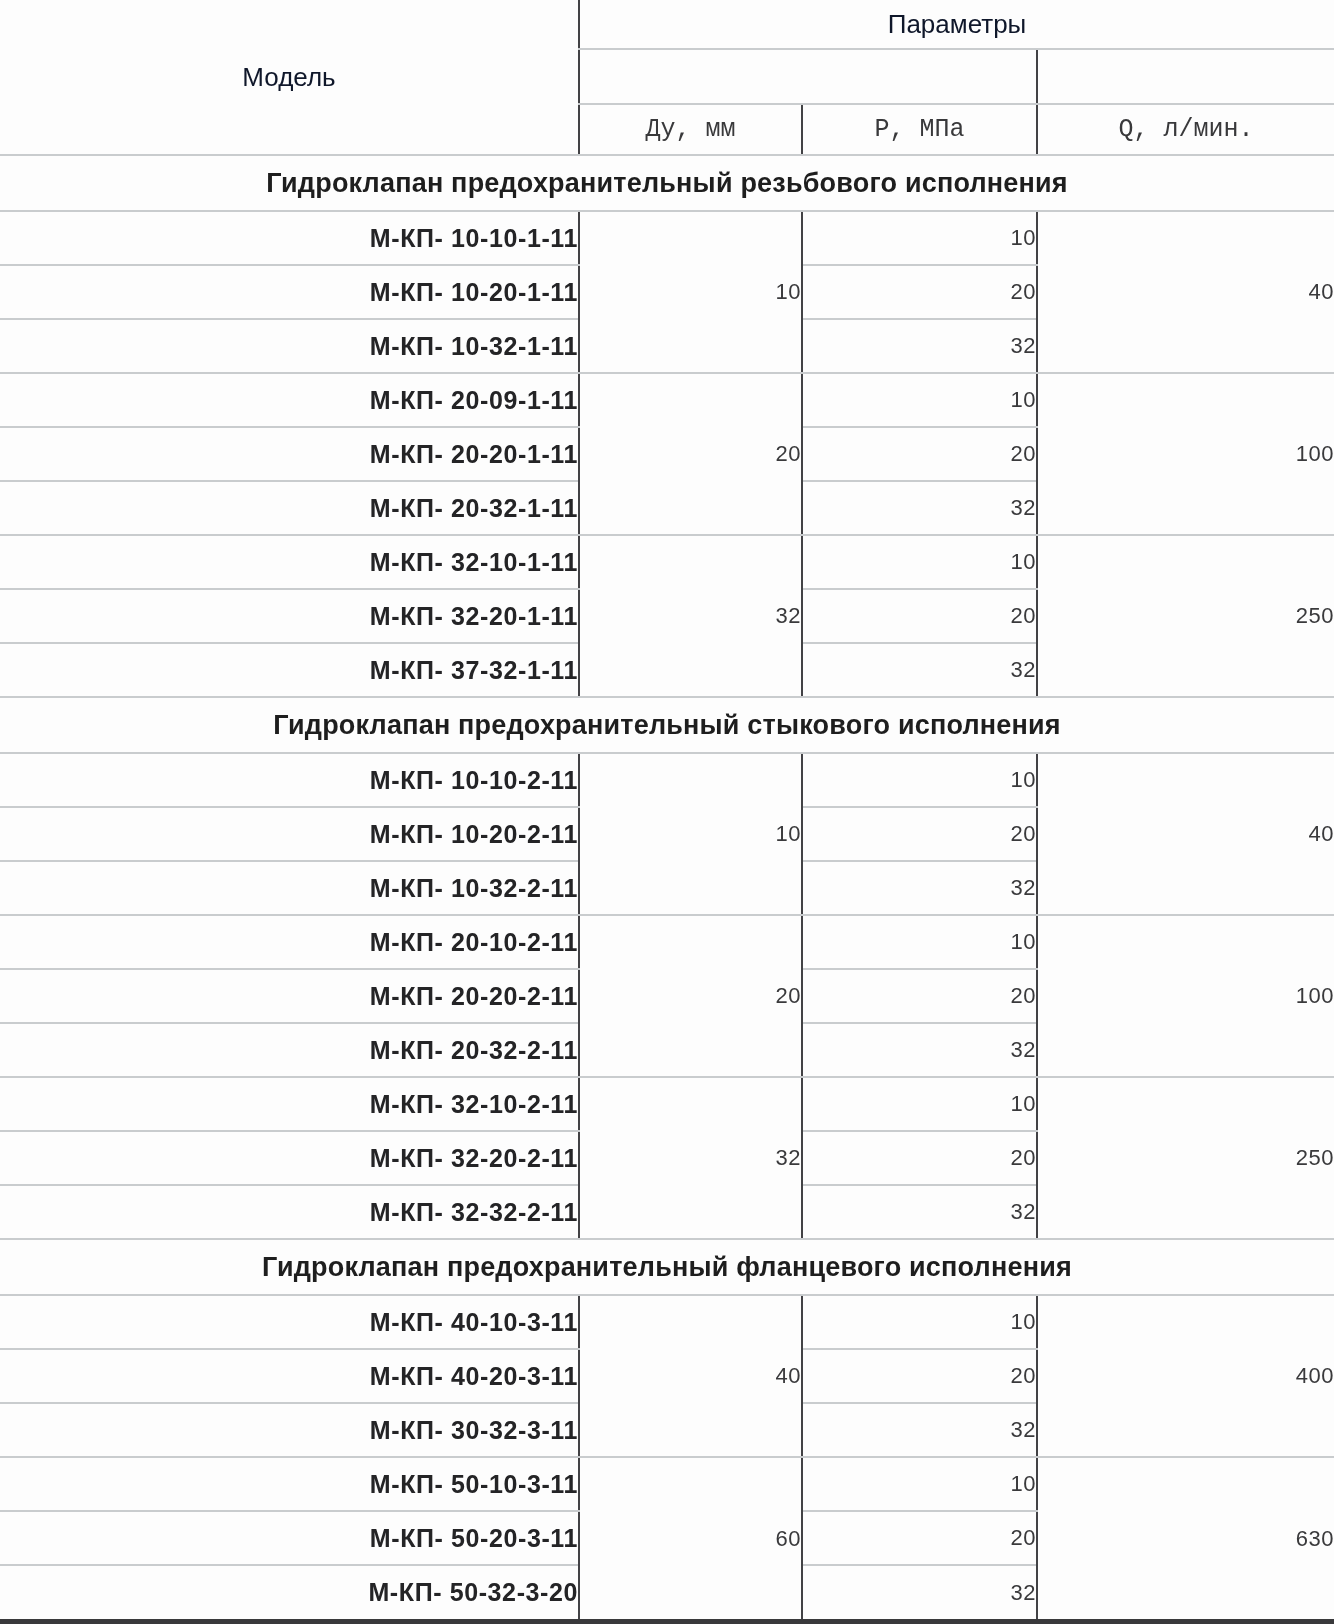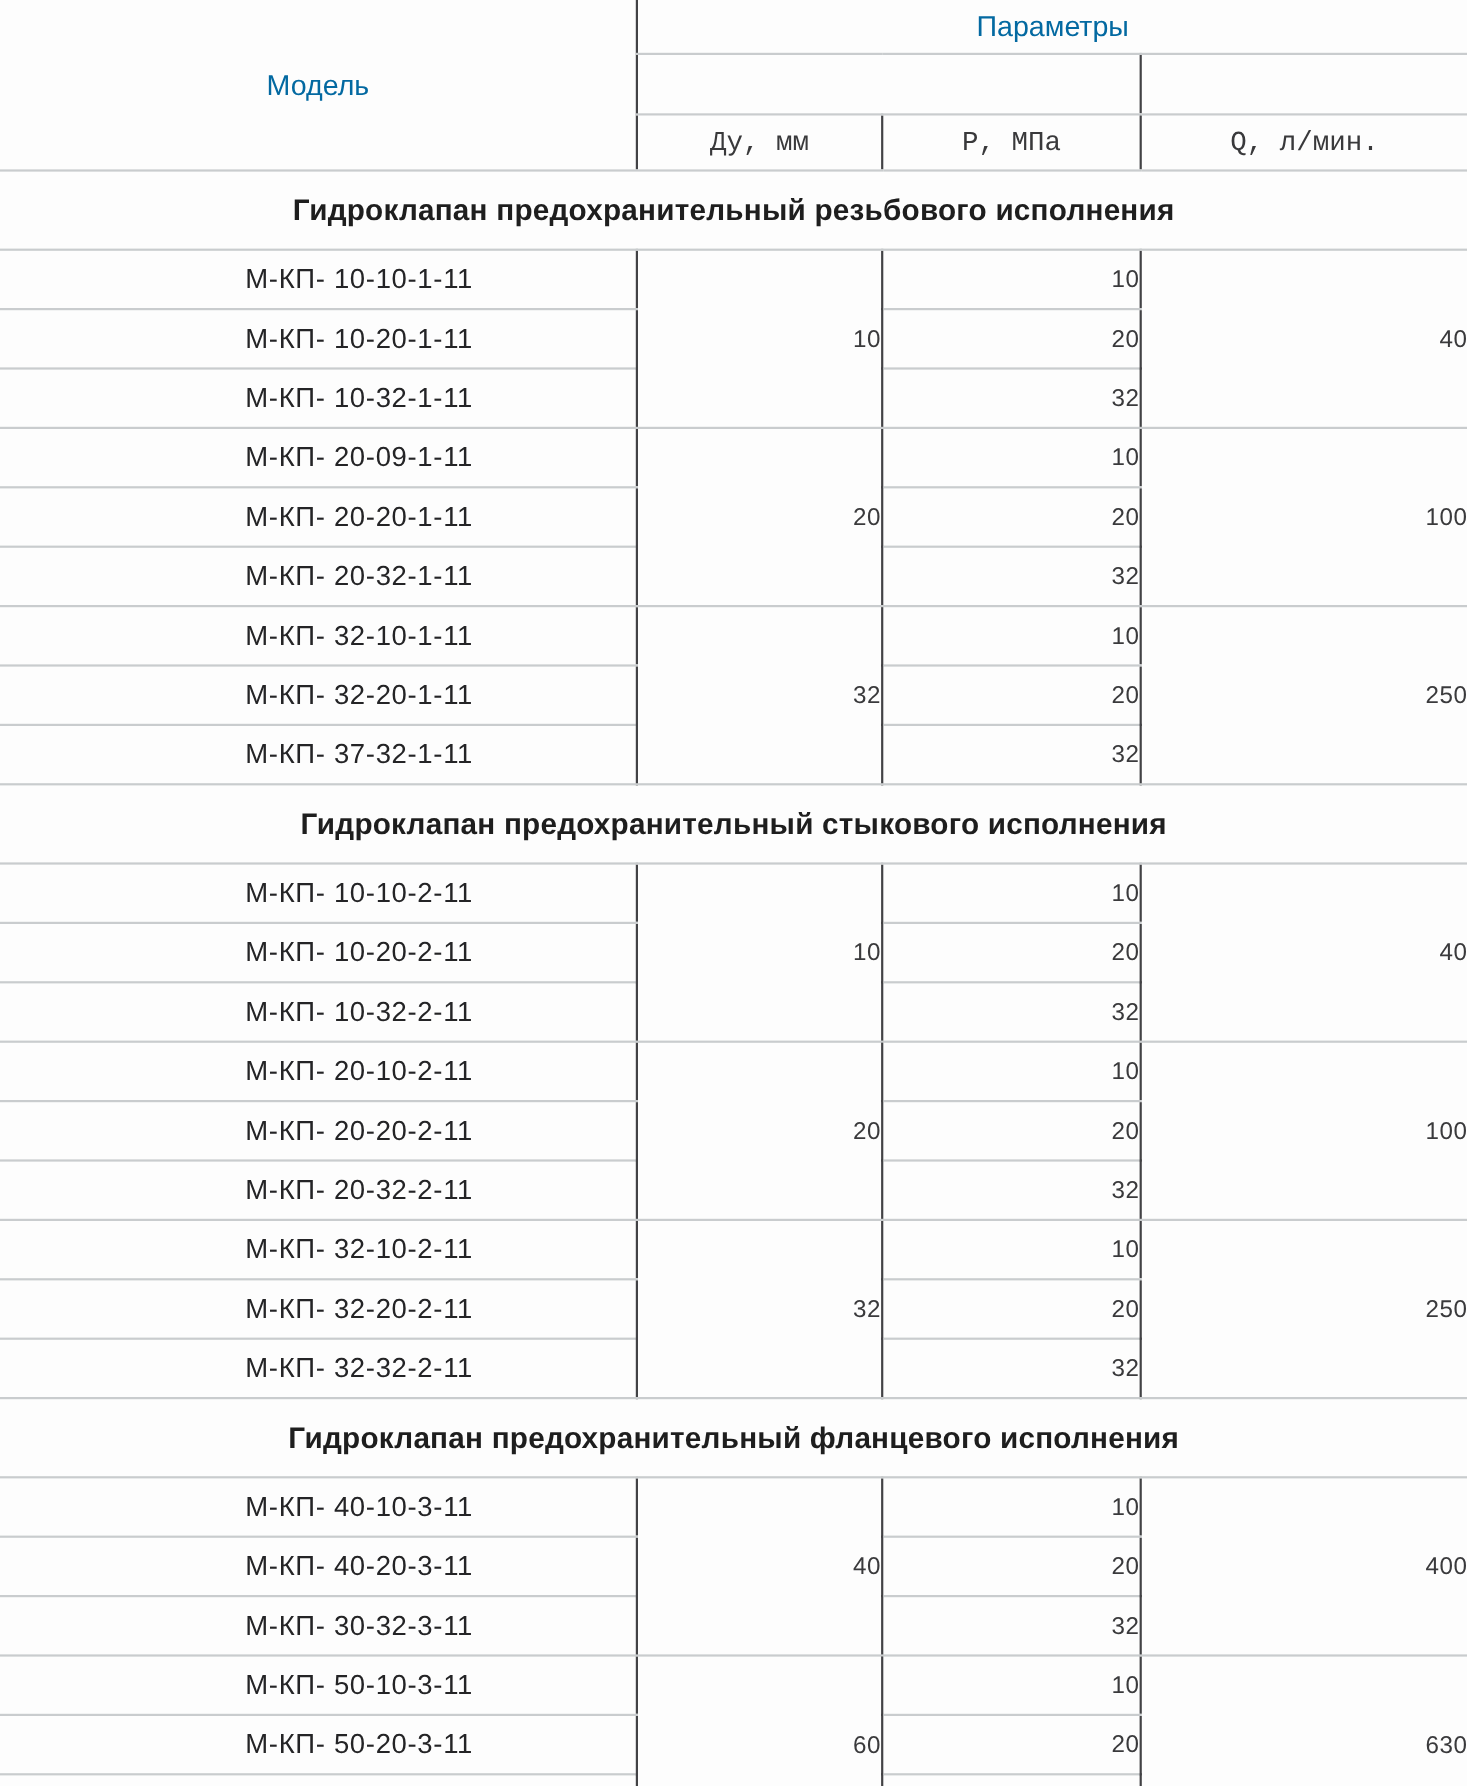--- a/index.html
+++ b/index.html
@@ -27,33 +27,33 @@
   
   .bL{border-left:2px solid var(--dark);}
   .bR{border-right:2px solid var(--dark);}
   .hb{border-bottom:2px solid var(--light);}
   .end{border-bottom:0;}
 
   
   tr.hrow1{height:49px;}
   tr.hrow2{height:55px;}
   tr.hrow3{height:51px;}
-  tr.title-row{height:72px;}
+  tr.title-row{height:56px;}
   tr.drow{height:54px;}
 
   
-  .head-label{font-size:26px;color:#0369a1;text-align:center;margin-left:32px;}
+  .head-label{font-size:26px;color:#0f172a;text-align:center;margin-left:32px;}
   .sub-label{font-size:25px;color:#39393b;text-align:center;font-family:Liberation Mono, monospace;}
   .title-cell{
     font-weight:bold;font-size:27px;text-align:center;
     color:#1e1e1e;letter-spacing:0.2px;
   }
   .model{
-    font-weight:normal;font-size:25px;color:var(--ink-bold);
-    text-align:center;padding-left:75px;letter-spacing:0.6px;
+    font-weight:bold;font-size:25px;color:var(--ink-bold);
+    text-align:right;padding-left:75px;letter-spacing:0.6px;
   }
   .num{font-size:22px;color:var(--ink);text-align:right;letter-spacing:0.5px;}
 </style>
 </head>
 <body>
 
 <div class="sheet">
 <table>
   <colgroup>
     <col class="c-model">

